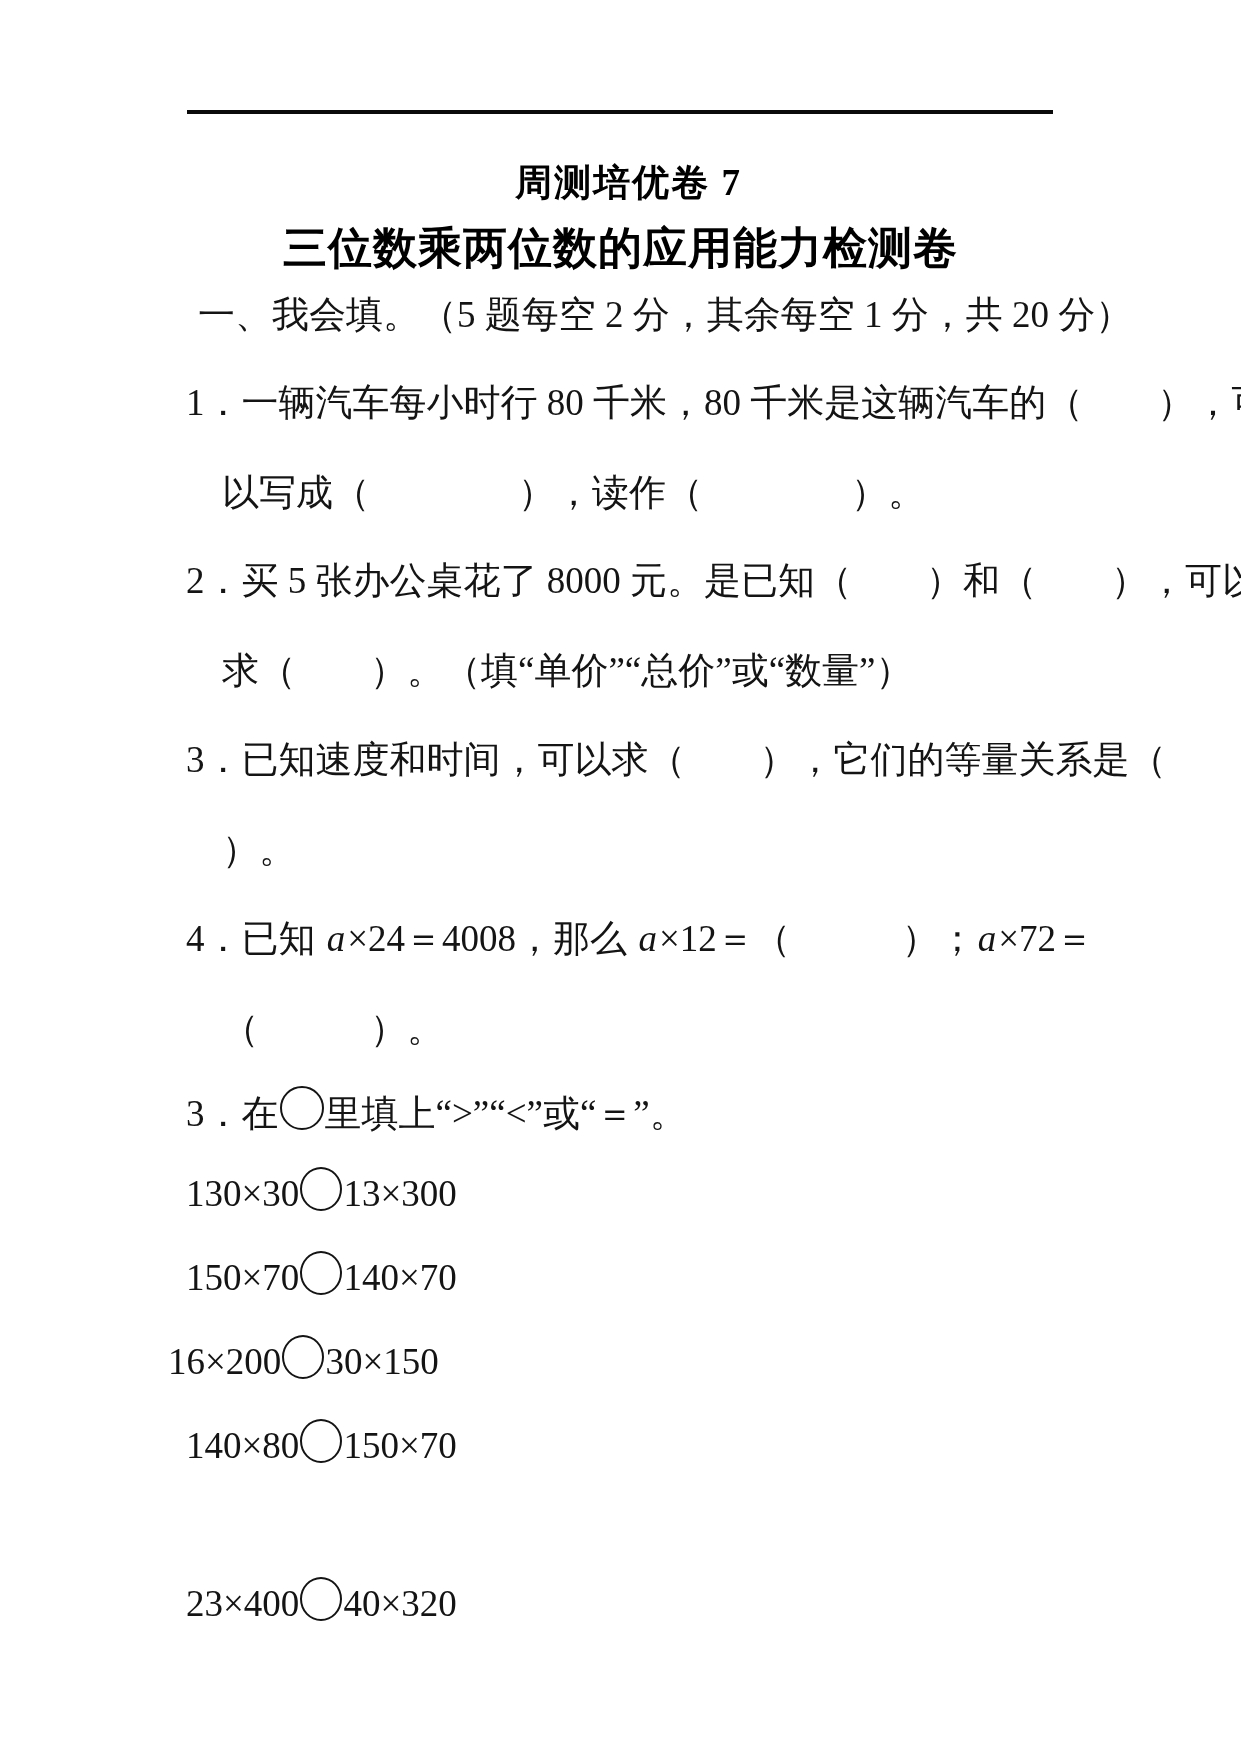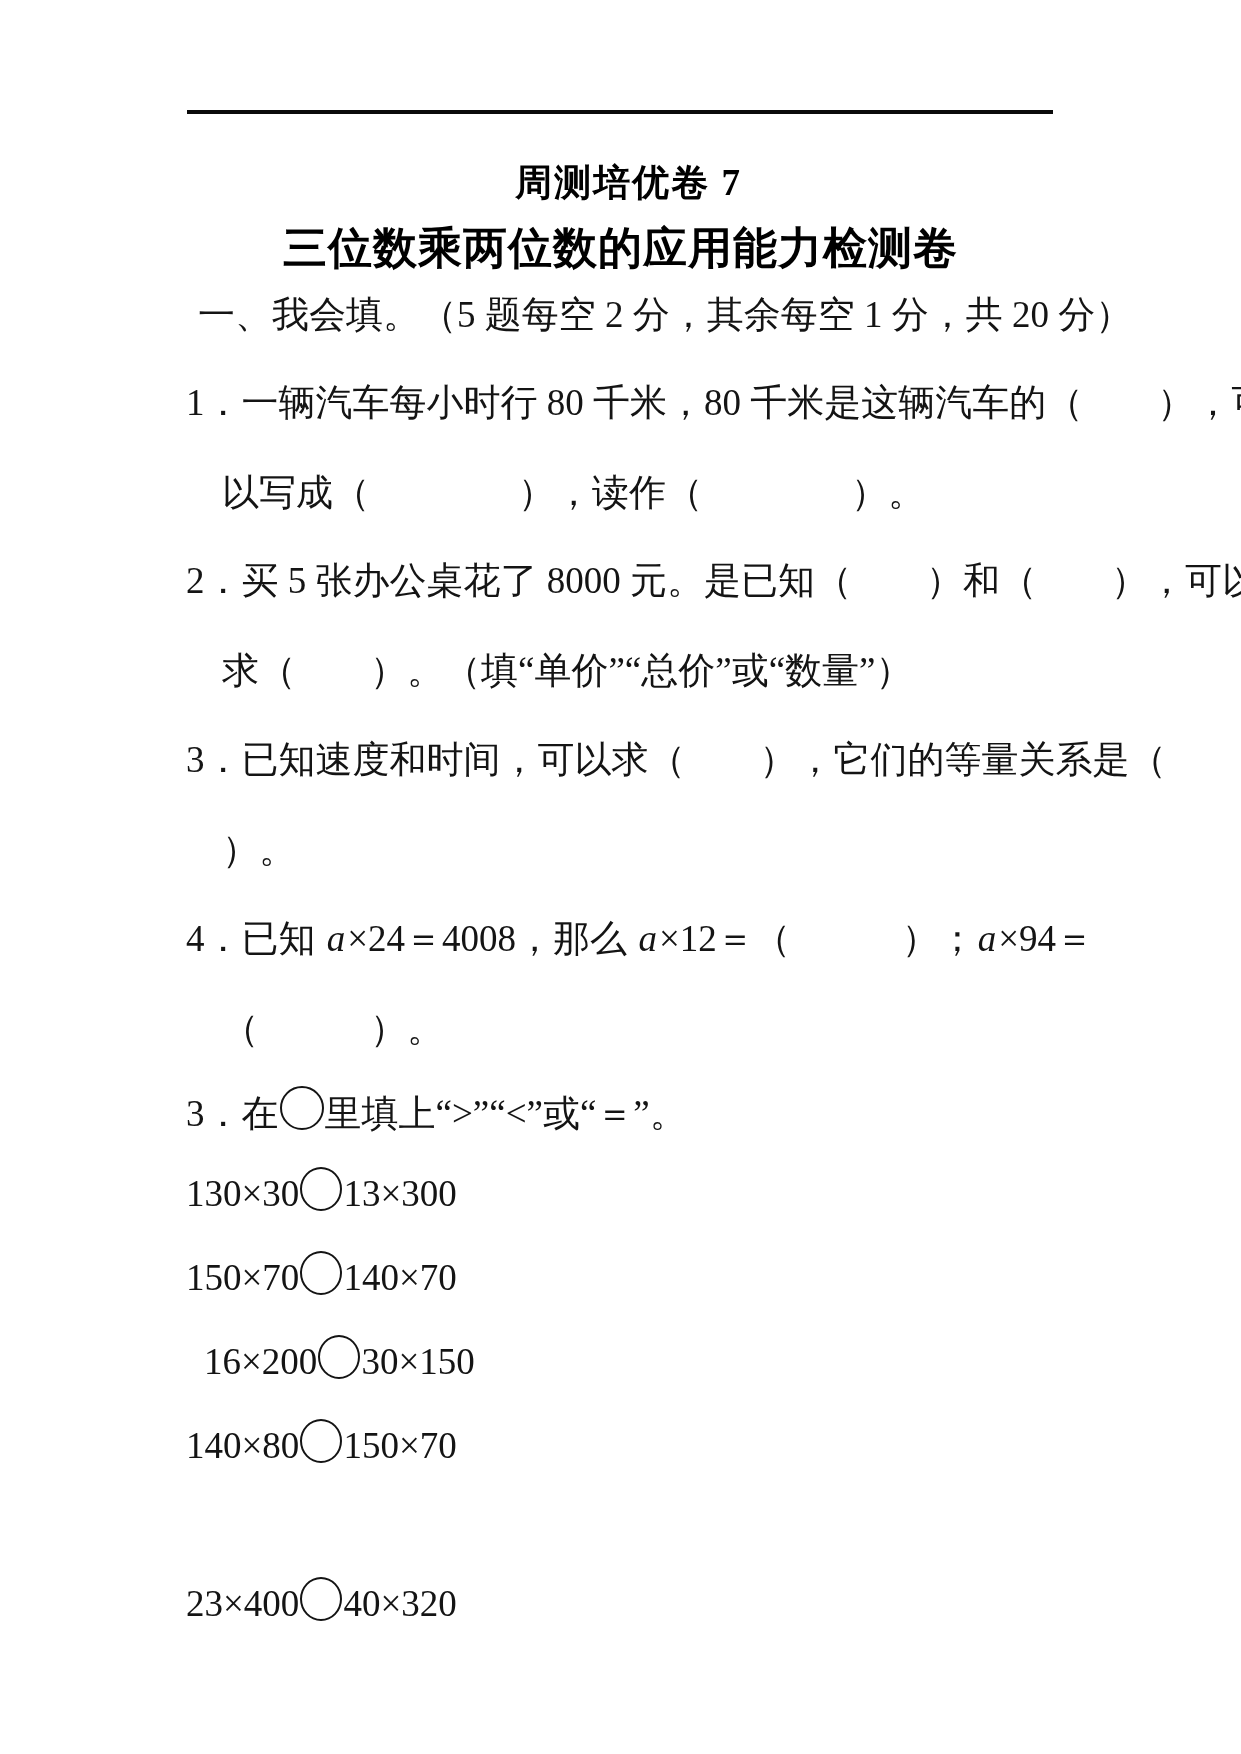--- a/index.html
+++ b/index.html
@@ -91,35 +91,35 @@
   <div class="line" style="left:186px; top:380px;">1．一辆汽车每小时行 80 千米，80 千米是这辆汽车的（　　），可</div>
   <div class="line" style="left:222px; top:470px;">以写成（　　　　），读作（　　　　）。</div>
 
   <div class="line" style="left:186px; top:558px;">2．买 5 张办公桌花了 8000 元。是已知（　　）和（　　），可以</div>
   <div class="line" style="left:222px; top:648px;">求（　　）。（填“单价”“总价”或“数量”）</div>
 
   <div class="line" style="left:186px; top:737px;">3．已知速度和时间，可以求（　　），它们的等量关系是（</div>
   <div class="line" style="left:222px; top:827px;">）。</div>
 
   <div class="line" style="left:186px; top:916px;">
-    <span>4．已知 </span><span class="var">a</span><span>×24＝4008，那么 </span><span class="var">a</span><span>×12＝（　　　）；</span><span class="var">a</span><span>×94＝</span>
+    <span>4．已知 </span><span class="var">a</span><span>×24＝4008，那么 </span><span class="var">a</span><span>×12＝（　　　）；</span><span class="var">a</span><span>×72＝</span>
   </div>
   <div class="line" style="left:222px; top:1006px;">（　　　）。</div>
 
   <div class="line" style="left:186px; top:1086px;">
     <span>3．在</span><span class="circle q5"></span><span>里填上“&gt;”“&lt;”或“＝”。</span>
   </div>
 
   <div class="line" style="left:186px; top:1167px;">
     <span>130×30</span><span class="circle"></span><span>13×300</span>
   </div>
   <div class="line" style="left:186px; top:1251px;">
     <span>150×70</span><span class="circle"></span><span>140×70</span>
   </div>
-  <div class="line" style="left:204px; top:1335px;">
+  <div class="line" style="left:168px; top:1335px;">
     <span>16×200</span><span class="circle"></span><span>30×150</span>
   </div>
   <div class="line" style="left:186px; top:1419px;">
     <span>140×80</span><span class="circle"></span><span>150×70</span>
   </div>
   <div class="line" style="left:186px; top:1577px;">
     <span>23×400</span><span class="circle"></span><span>40×320</span>
   </div>
 
 </div>

